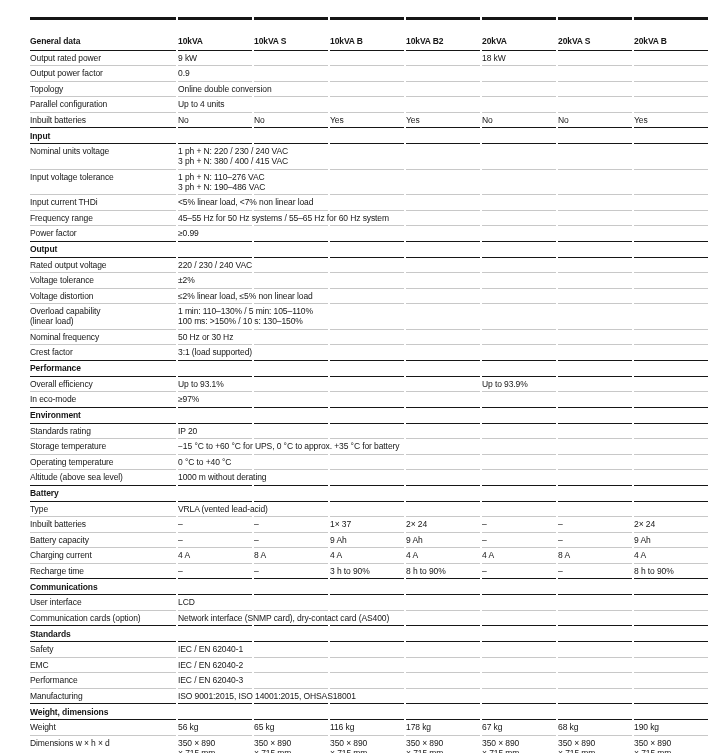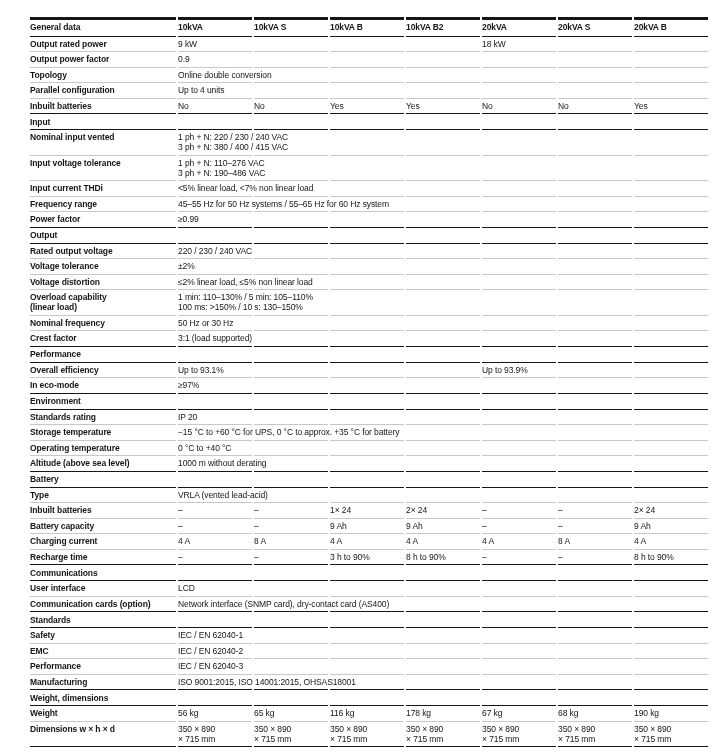--- a/index.html
+++ b/index.html
@@ -33,37 +33,37 @@
     vertical-align: top;
     padding: 2px 0 2.5px 0;
     white-space: pre;
     overflow: visible;
     letter-spacing: -0.1px;
   }
   thead th {
     font-weight: 700;
     border-top: 3px solid #161616;
     border-bottom: 1.5px solid #161616;
-    padding-top: 2px;
+    padding-top: 16px;
     padding-bottom: 3.5px;
   }
   tr.section td {
     font-weight: 700;
     border-bottom: 1.5px solid #161616;
     padding-top: 2.5px;
     padding-bottom: 2.5px;
   }
   tr.row td {
     border-bottom: 1px solid #c8c8c8;
   }
   tr.row.end td {
     border-bottom: 1.5px solid #161616;
   }
   td.label {
-    font-weight: 700;
+    font-weight: 400;
   }
   td.value {
     font-weight: 400;
   }
 </style>
 </head>
 <body>
 
 <div class="page">
   <table class="spec-table">
@@ -144,21 +144,21 @@
           <td>Input</td>
           <td></td>
           <td></td>
           <td></td>
           <td></td>
           <td></td>
           <td></td>
           <td></td>
         </tr>
         <tr class="row">
-          <td class="label">Nominal input vented</td>
+          <td class="label">Nominal units voltage</td>
           <td class="value">1 ph + N: 220 / 230 / 240 VAC
 3 ph + N: 380 / 400 / 415 VAC</td>
           <td class="value"></td>
           <td class="value"></td>
           <td class="value"></td>
           <td class="value"></td>
           <td class="value"></td>
           <td class="value"></td>
         </tr>
         <tr class="row">
@@ -371,21 +371,21 @@
           <td class="value"></td>
           <td class="value"></td>
           <td class="value"></td>
           <td class="value"></td>
           <td class="value"></td>
         </tr>
         <tr class="row">
           <td class="label">Inbuilt batteries</td>
           <td class="value">–</td>
           <td class="value">–</td>
-          <td class="value">1× 24</td>
+          <td class="value">1× 37</td>
           <td class="value">2× 24</td>
           <td class="value">–</td>
           <td class="value">–</td>
           <td class="value">2× 24</td>
         </tr>
         <tr class="row">
           <td class="label">Battery capacity</td>
           <td class="value">–</td>
           <td class="value">–</td>
           <td class="value">9 Ah</td>

